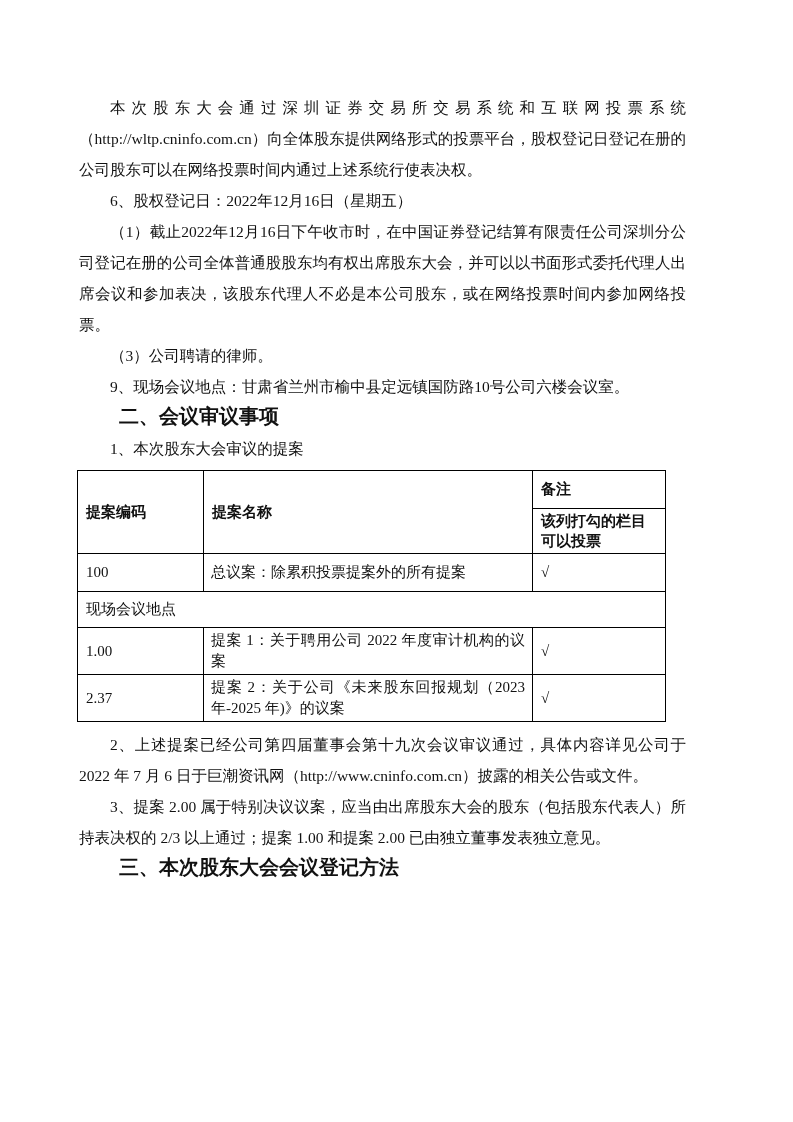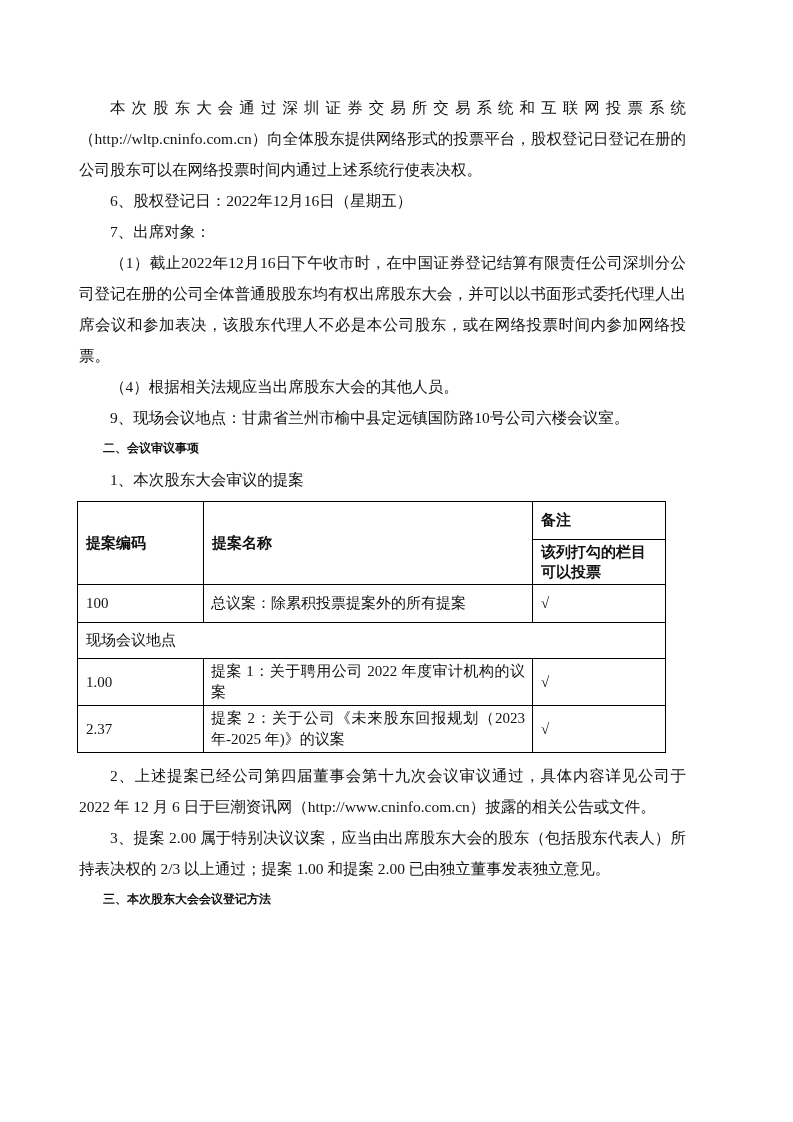--- a/index.html
+++ b/index.html
@@ -20,23 +20,23 @@
     padding: 92px 107px 0 79px;
     overflow: hidden;
   }
   .para {
     margin: 0;
     text-align: justify;
     text-indent: 2em;
   }
   .heading {
     margin: 0;
-    font-family: Liberation Sans, sans-serif;
+    font-family: Liberation Mono, monospace;
     font-weight: bold;
-    font-size: 12px;
+    font-size: 20px;
     line-height: 31px;
     text-indent: 2em;
   }
   table.proposals {
     border-collapse: collapse;
     table-layout: fixed;
     width: 588px;
     margin: 6px 0 7px -2px;
     font-size: 15px;
     line-height: 21px;
@@ -63,23 +63,22 @@
   }
 </style>
 </head>
 <body>
 
 <div class="page">
 
   <p class="para">本次股东大会通过深圳证券交易所交易系统和互联网投票系统（http://wltp.cninfo.com.cn）向全体股东提供网络形式的投票平台，股权登记日登记在册的公司股东可以在网络投票时间内通过上述系统行使表决权。</p>
 
   <p class="para">6、股权登记日：2022年12月16日（星期五）</p>
-  <p class="para">7、出席对象：</p>
   <p class="para">（1）截止2022年12月16日下午收市时，在中国证券登记结算有限责任公司深圳分公司登记在册的公司全体普通股股东均有权出席股东大会，并可以以书面形式委托代理人出席会议和参加表决，该股东代理人不必是本公司股东，或在网络投票时间内参加网络投票。</p>
-  <p class="para">（4）根据相关法规应当出席股东大会的其他人员。</p>
+  <p class="para">（3）公司聘请的律师。</p>
   <p class="para">9、现场会议地点：甘肃省兰州市榆中县定远镇国防路10号公司六楼会议室。</p>
 
   <h3 class="heading">二、会议审议事项</h3>
   <p class="para">1、本次股东大会审议的提案</p>
 
   <table class="proposals">
     <colgroup>
       <col style="width:126px">
       <col style="width:329px">
       <col style="width:133px">
@@ -109,18 +108,18 @@
         <td>√</td>
       </tr>
       <tr class="r-tall">
         <td>2.37</td>
         <td class="name-cell">提案 2：关于公司《未来股东回报规划（2023 年-2025 年)》的议案</td>
         <td>√</td>
       </tr>
     </tbody>
   </table>
 
-  <p class="para">2、上述提案已经公司第四届董事会第十九次会议审议通过，具体内容详见公司于 2022 年 12 月 6 日于巨潮资讯网（http://www.cninfo.com.cn）披露的相关公告或文件。</p>
+  <p class="para">2、上述提案已经公司第四届董事会第十九次会议审议通过，具体内容详见公司于 2022 年 7 月 6 日于巨潮资讯网（http://www.cninfo.com.cn）披露的相关公告或文件。</p>
   <p class="para">3、提案 2.00 属于特别决议议案，应当由出席股东大会的股东（包括股东代表人）所持表决权的 2/3 以上通过；提案 1.00 和提案 2.00 已由独立董事发表独立意见。</p>
 
   <h3 class="heading">三、本次股东大会会议登记方法</h3>
 
 </div>
 
 </body></html>

